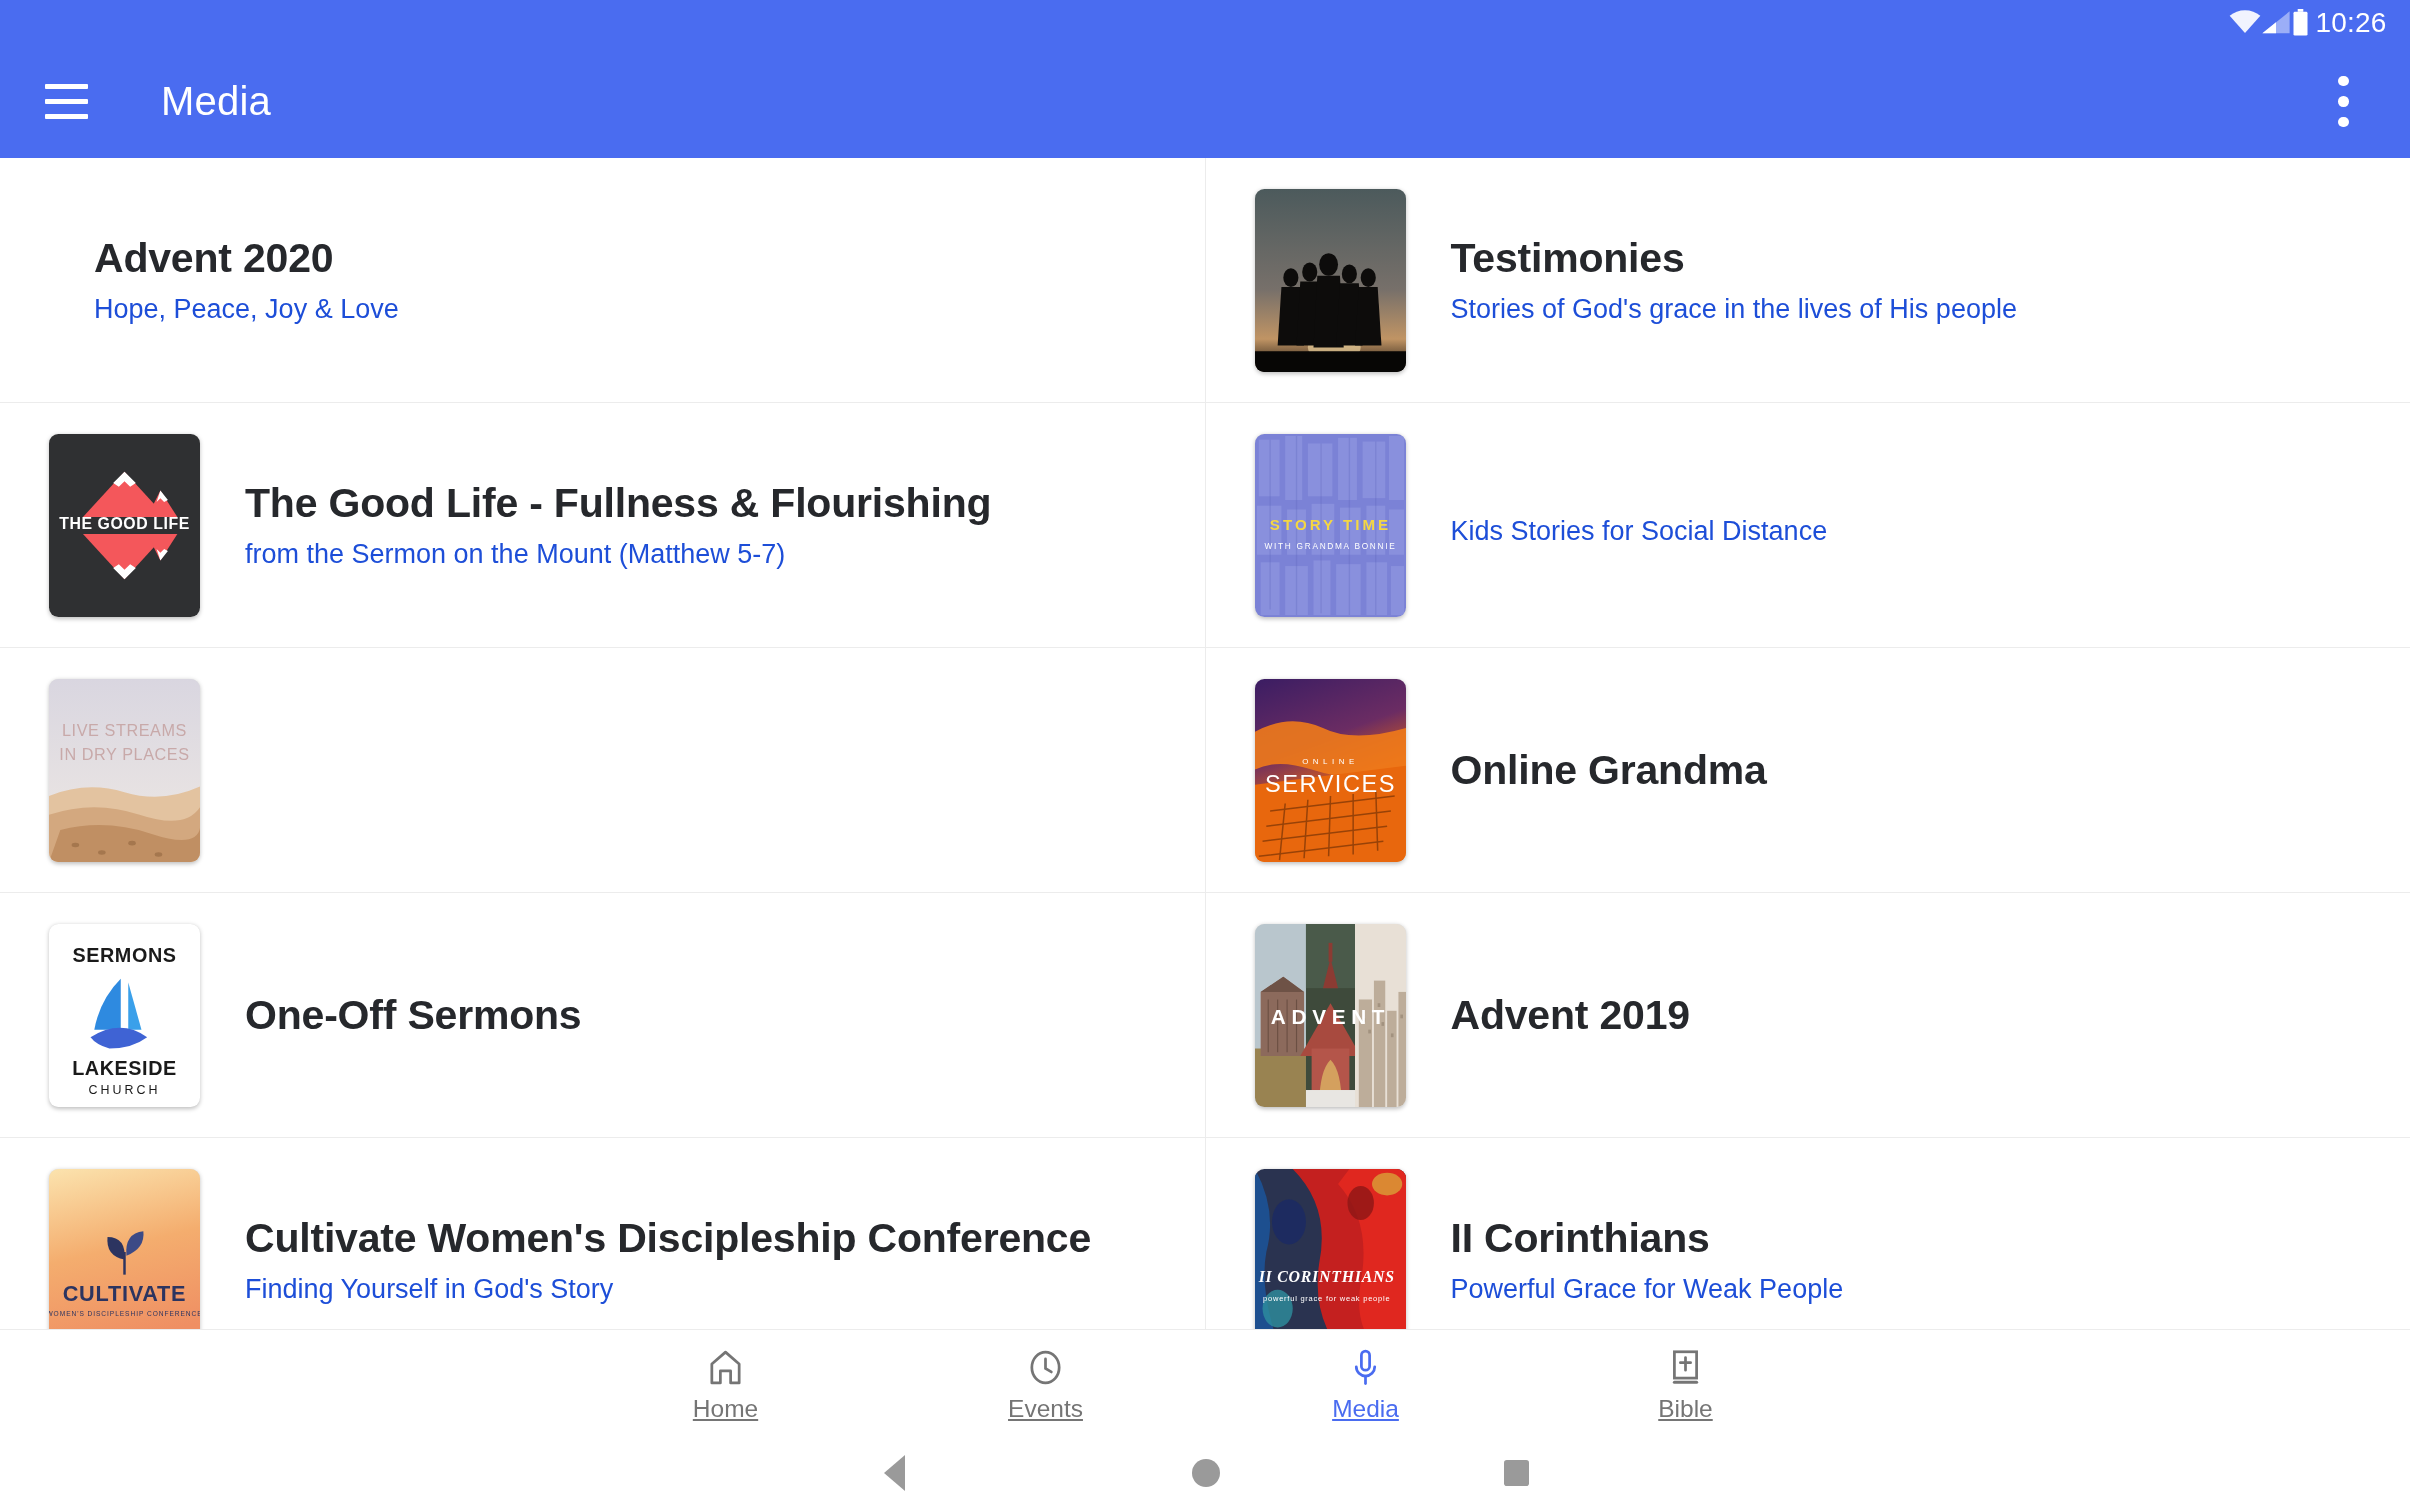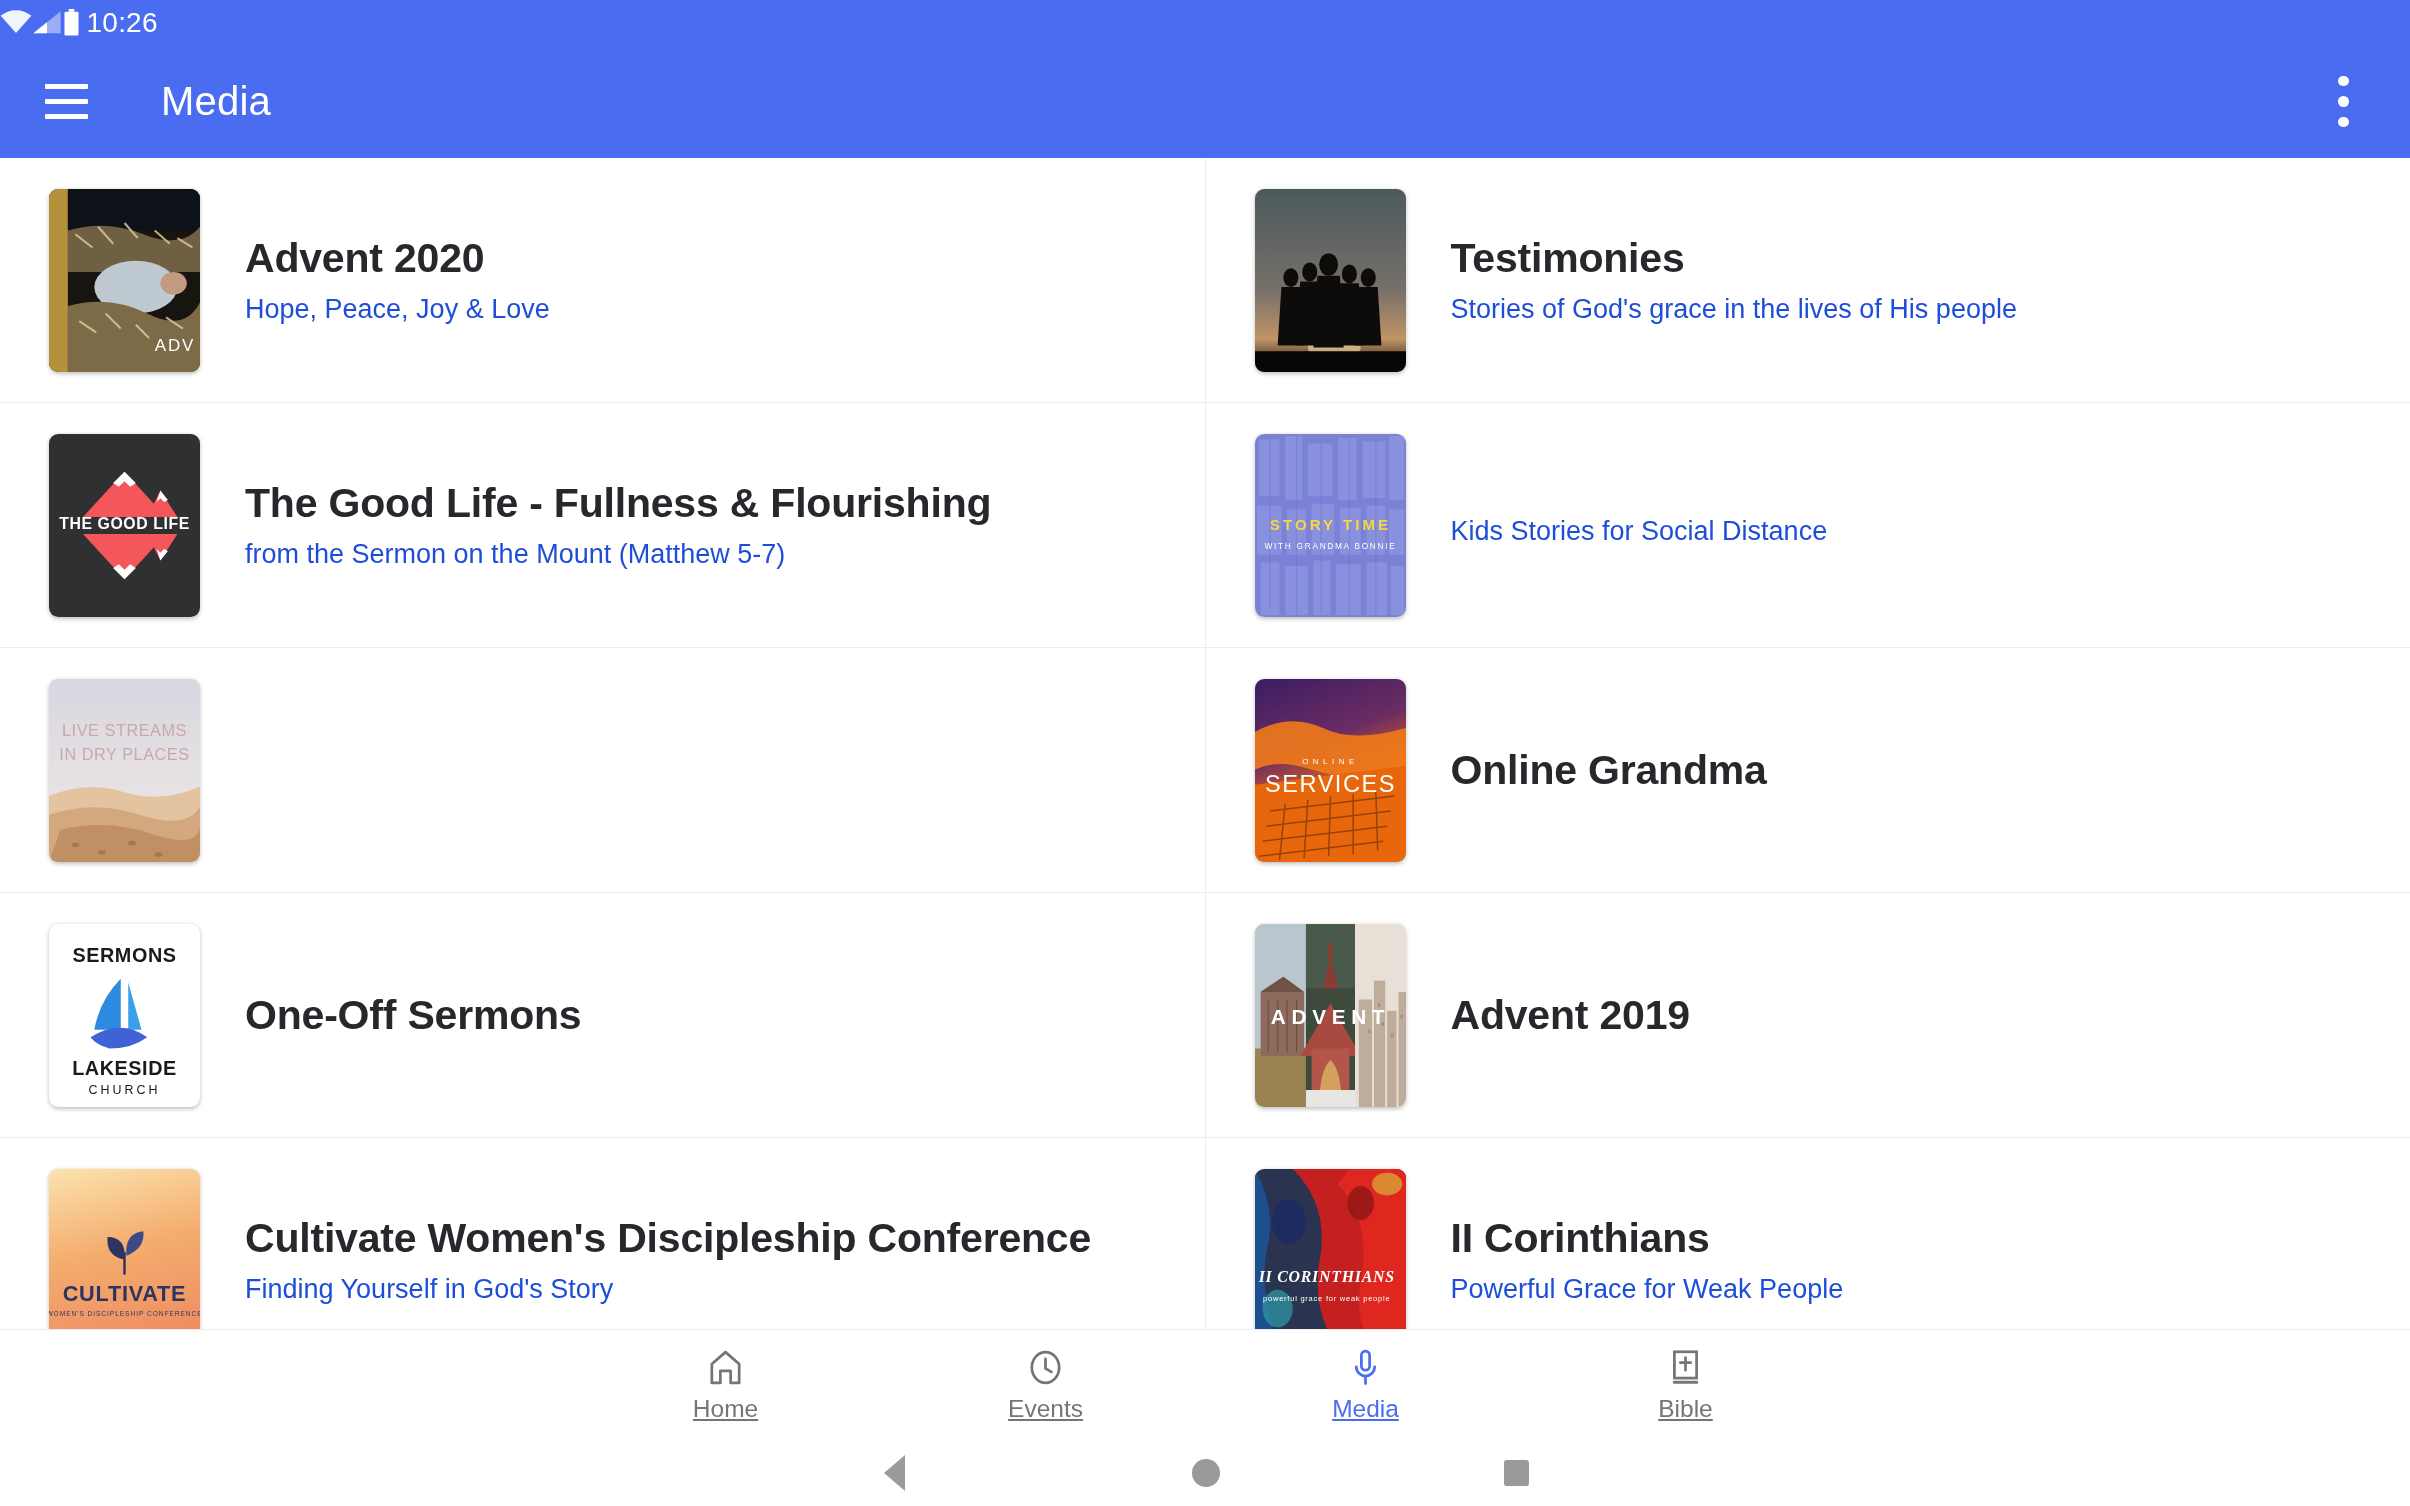--- a/index.html
+++ b/index.html
@@ -9,20 +9,21 @@
     background: #ffffff;
     overflow: hidden;
   }
 
   
   .status-bar {
     height: 45px;
     background: #4a6cf0;
     display: flex;
     align-items: center;
+    justify-content: flex-end;
     padding-right: 24.5px;
     gap: 0;
   }
   .status-icon { display: flex; align-items: center; }
   .status-time {
     color: #ffffff;
     font-size: 28px;
     letter-spacing: 0.2px;
     margin-left: 5.6px;
   }
@@ -206,36 +207,20 @@
   <div class="overflow-menu">
     <i></i>
       <i></i>
       <i></i>
   </div>
 </div>
 
 <div class="content">
 
   <div class="media-item">
-    <div class="thumb">
-      <svg viewBox="0 0 80 97" preserveAspectRatio="none">
-        <rect width="80" height="97" fill="#181410"></rect>
-        <rect x="0" y="0" width="10" height="97" fill="#b4913c"></rect>
-        <rect x="10" y="0" width="70" height="22" fill="#0d1118"></rect>
-        <path d="M10 22 Q30 16 50 24 T80 20 L80 44 L10 44Z" fill="#6f6044"></path>
-        <ellipse cx="46" cy="52" rx="22" ry="14" fill="#bfc9d1"></ellipse>
-        <ellipse cx="66" cy="50" rx="7" ry="6" fill="#c49a80"></ellipse>
-        <path d="M10 62 Q32 56 52 66 T80 60 L80 97 L10 97Z" fill="#7d6a47"></path>
-        <g stroke="#d8c79c" stroke-width="1.1" opacity="0.85">
-          <path d="M14 24 l9 7 M26 20 l8 9 M40 18 l7 8 M56 22 l8 7 M68 26 l8 5"></path>
-          <path d="M16 70 l9 6 M30 66 l8 8 M46 72 l7 7 M62 68 l9 6"></path>
-        </g>
-        <text x="56" y="86" fill="#ffffff" font-family="Liberation Sans, sans-serif" font-size="9" letter-spacing="1">ADV</text>
-      </svg>
-    </div>
     <div class="item-text">
       <div class="item-title">Advent 2020</div>
       <div class="item-sub">Hope, Peace, Joy &amp; Love</div>
     </div>
   </div>
 
   <div class="media-item">
     <div class="thumb">
       <svg viewBox="0 0 80 97" preserveAspectRatio="none">
         <defs>

